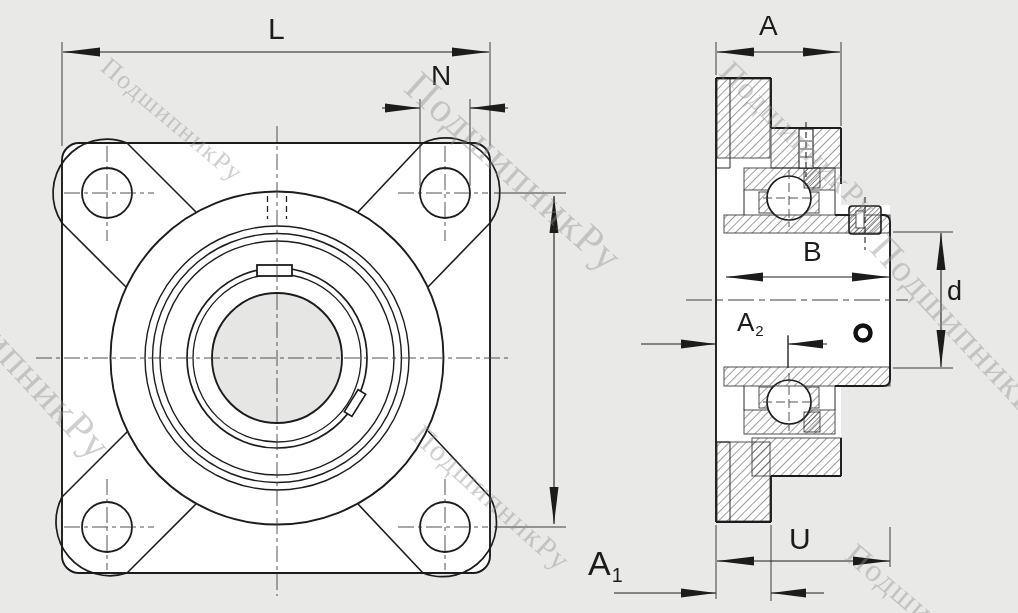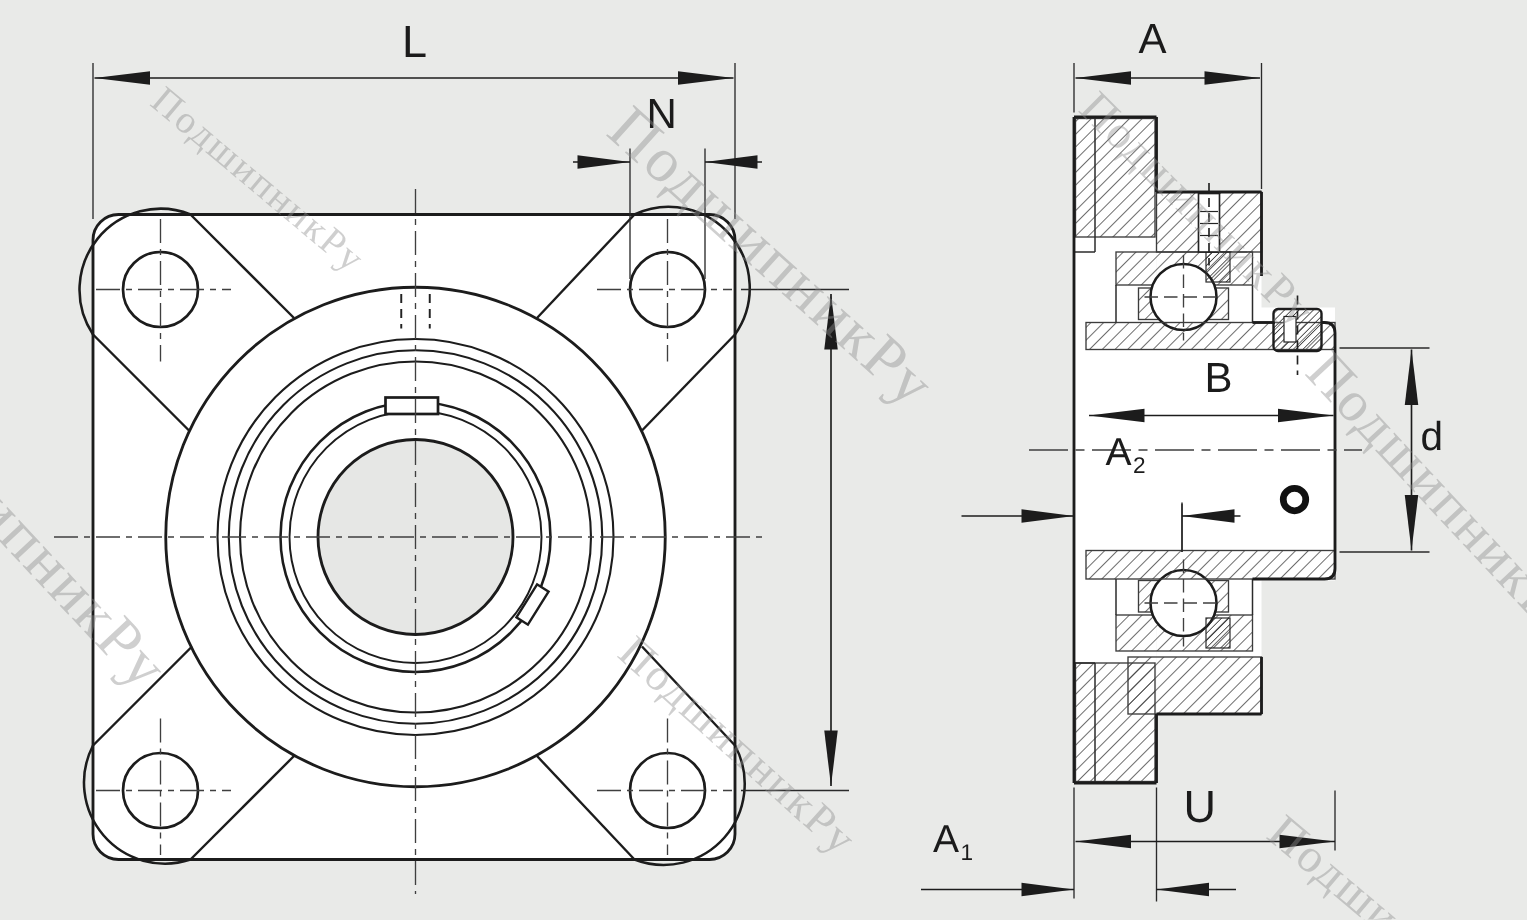--- a/index.html
+++ b/index.html
@@ -223,22 +223,22 @@
     </g>
   </g>
 </svg>
 
 <div class="dim-label" style="left:268px;top:14px;font-size:30px;"><span>L</span></div>
 <div class="dim-label" style="left:431px;top:62px;font-size:28px;"><span>N</span></div>
 <div class="dim-label" style="left:759px;top:12px;font-size:28px;"><span>A</span></div>
 <div class="dim-label" style="left:803px;top:238px;font-size:28px;"><span>B</span></div>
 <div class="dim-label" style="left:947px;top:278px;font-size:27px;"><span>d</span></div>
 <div class="dim-label" style="left:789px;top:524px;font-size:30px;"><span>U</span></div>
-<div class="dim-label" style="left:737px;top:288px;font-size:26px;"><span>A</span><span class="sub">2</span></div>
-<div class="dim-label" style="left:622px;top:546px;font-size:26px;"><span>A</span><span class="sub">1</span></div>
+<div class="dim-label" style="left:737px;top:309px;font-size:26px;"><span>A</span><span class="sub">2</span></div>
+<div class="dim-label" style="left:588px;top:546px;font-size:34px;"><span>A</span><span class="sub">1</span></div>
 
 <div class="watermark" style="left:114px;top:52px;font-size:26px;transform:rotate(40deg);">ПодшипникРу</div>
 <div class="watermark" style="left:428px;top:62px;font-size:42px;transform:rotate(42deg);">ПодшипникРу</div>
 <div class="watermark" style="left:-66px;top:236px;font-size:42px;transform:rotate(47deg);">ПодшипникРу</div>
 <div class="watermark" style="left:428px;top:418px;font-size:30px;transform:rotate(42deg);">ПодшипникРу</div>
 <div class="watermark" style="left:738px;top:54px;font-size:31px;transform:rotate(45deg);">ПодшипникРу</div>
 <div class="watermark" style="left:894px;top:226px;font-size:38px;transform:rotate(47deg);">ПодшипникРу</div>
 <div class="watermark" style="left:862px;top:536px;font-size:32px;transform:rotate(40deg);">ПодшипникРу</div>
 
 </div>

